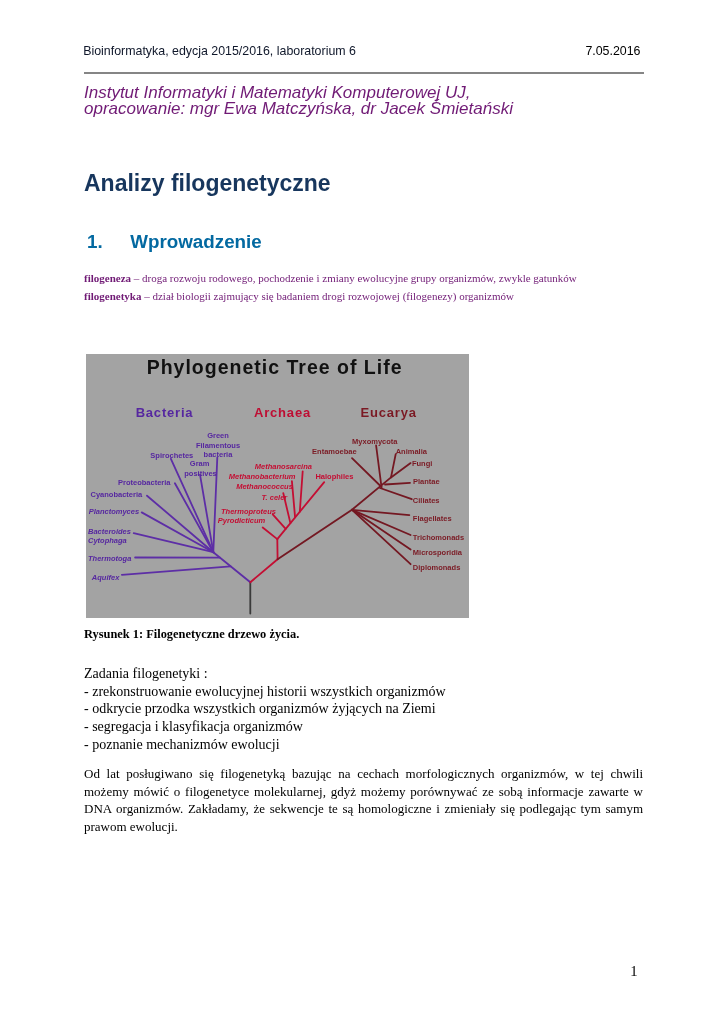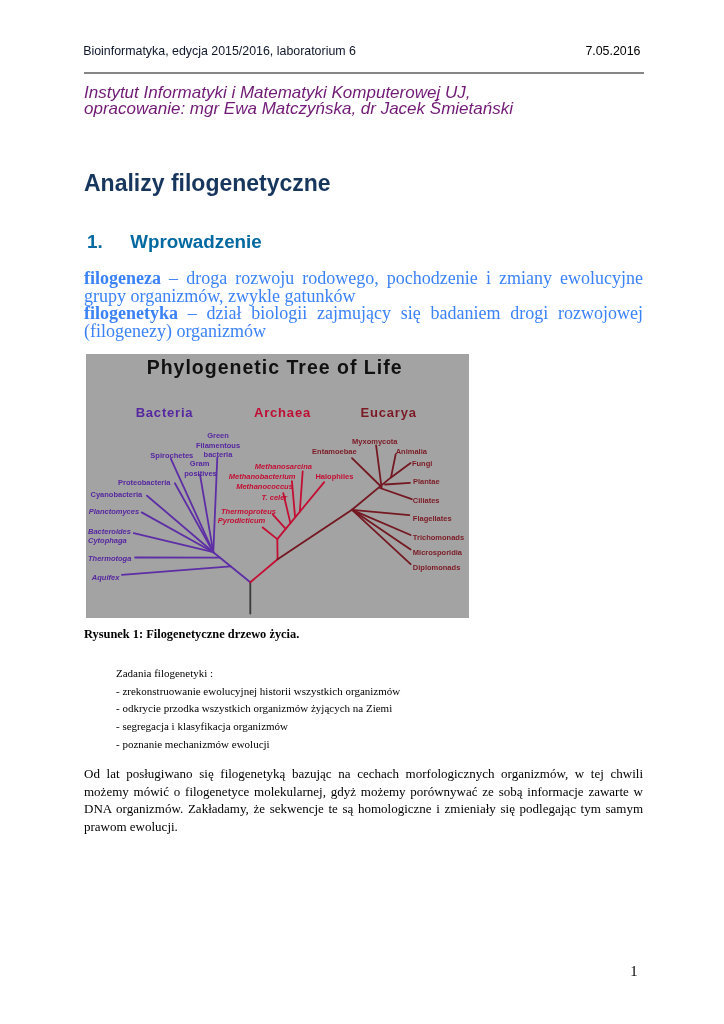--- a/index.html
+++ b/index.html
@@ -19,21 +19,21 @@
 
 <div class="abs sans" style="left:84px;top:84.6px;font-size:17px;line-height:16.8px;font-style:italic;color:#701a75;">
 Instytut Informatyki i Matematyki Komputerowej UJ,<br>
 opracowanie: mgr Ewa Matczyńska, dr Jacek Śmietański
 </div>
 
 <div class="abs sans" style="left:84px;top:170.2px;font-size:23px;font-weight:bold;color:#17365d;text-align:right;">Analizy filogenetyczne</div>
 
 <div class="abs sans" style="left:87px;top:231.3px;font-size:18.8px;font-weight:bold;color:#0369a1;">1.<span style="display:inline-block;width:27.6px;"></span>Wprowadzenie</div>
 
-<div class="abs serif just" style="left:84px;top:270.2px;width:559px;font-size:18px;line-height:17.6px;color:#3b82f6;">
+<div class="abs serif just" style="left:84px;top:270.2px;width:559px;font-size:11px;line-height:17.6px;color:#701a75;">
 <b>filogeneza</b> – droga rozwoju rodowego, pochodzenie i zmiany ewolucyjne grupy organizmów, zwykle gatunków<br>
 <b>filogenetyka</b> – dział biologii zajmujący się badaniem drogi rozwojowej (filogenezy) organizmów
 </div>
 
 <div class="abs" style="left:86px;top:354px;width:383px;height:264px;background:#a3a3a3;">
 <svg width="383" height="264" viewBox="0 0 383 264">
   <g stroke-width="1.8" fill="none" stroke-linecap="round">
 
     <path d="M164.3 228.3 L164.3 259.5" stroke="#3a3a3a"></path>
 
@@ -115,21 +115,21 @@
       <text x="326.8" y="186">Trichomonads</text>
       <text x="326.8" y="201">Microsporidia</text>
       <text x="326.8" y="216">Diplomonads</text>
     </g>
   </g>
 </svg>
 </div>
 
 <div class="abs serif" style="left:84px;top:627.4px;font-size:12.4px;line-height:14.3px;font-weight:bold;color:#000;">Rysunek 1: Filogenetyczne drzewo życia.</div>
 
-<div class="abs serif" style="left:84px;top:665.3px;width:559px;font-size:11px;line-height:17.6px;color:#000;margin-left:32px;">
+<div class="abs serif" style="left:84px;top:665.3px;width:559px;font-size:14px;line-height:17.6px;color:#000;">
 Zadania filogenetyki :<br>
 - zrekonstruowanie ewolucyjnej historii wszystkich organizmów<br>
 - odkrycie przodka wszystkich organizmów żyjących na Ziemi<br>
 - segregacja i klasyfikacja organizmów<br>
 - poznanie mechanizmów ewolucji
 </div>
 
 <div class="abs serif just" style="left:84px;top:765.3px;width:559px;font-size:13px;line-height:17.6px;color:#000;">
 Od lat posługiwano się filogenetyką bazując na cechach morfologicznych organizmów, w tej chwili możemy mówić o filogenetyce molekularnej, gdyż możemy porównywać ze sobą informacje zawarte w DNA organizmów. Zakładamy, że sekwencje te są homologiczne i zmieniały się podlegając tym samym prawom ewolucji.
 </div>

